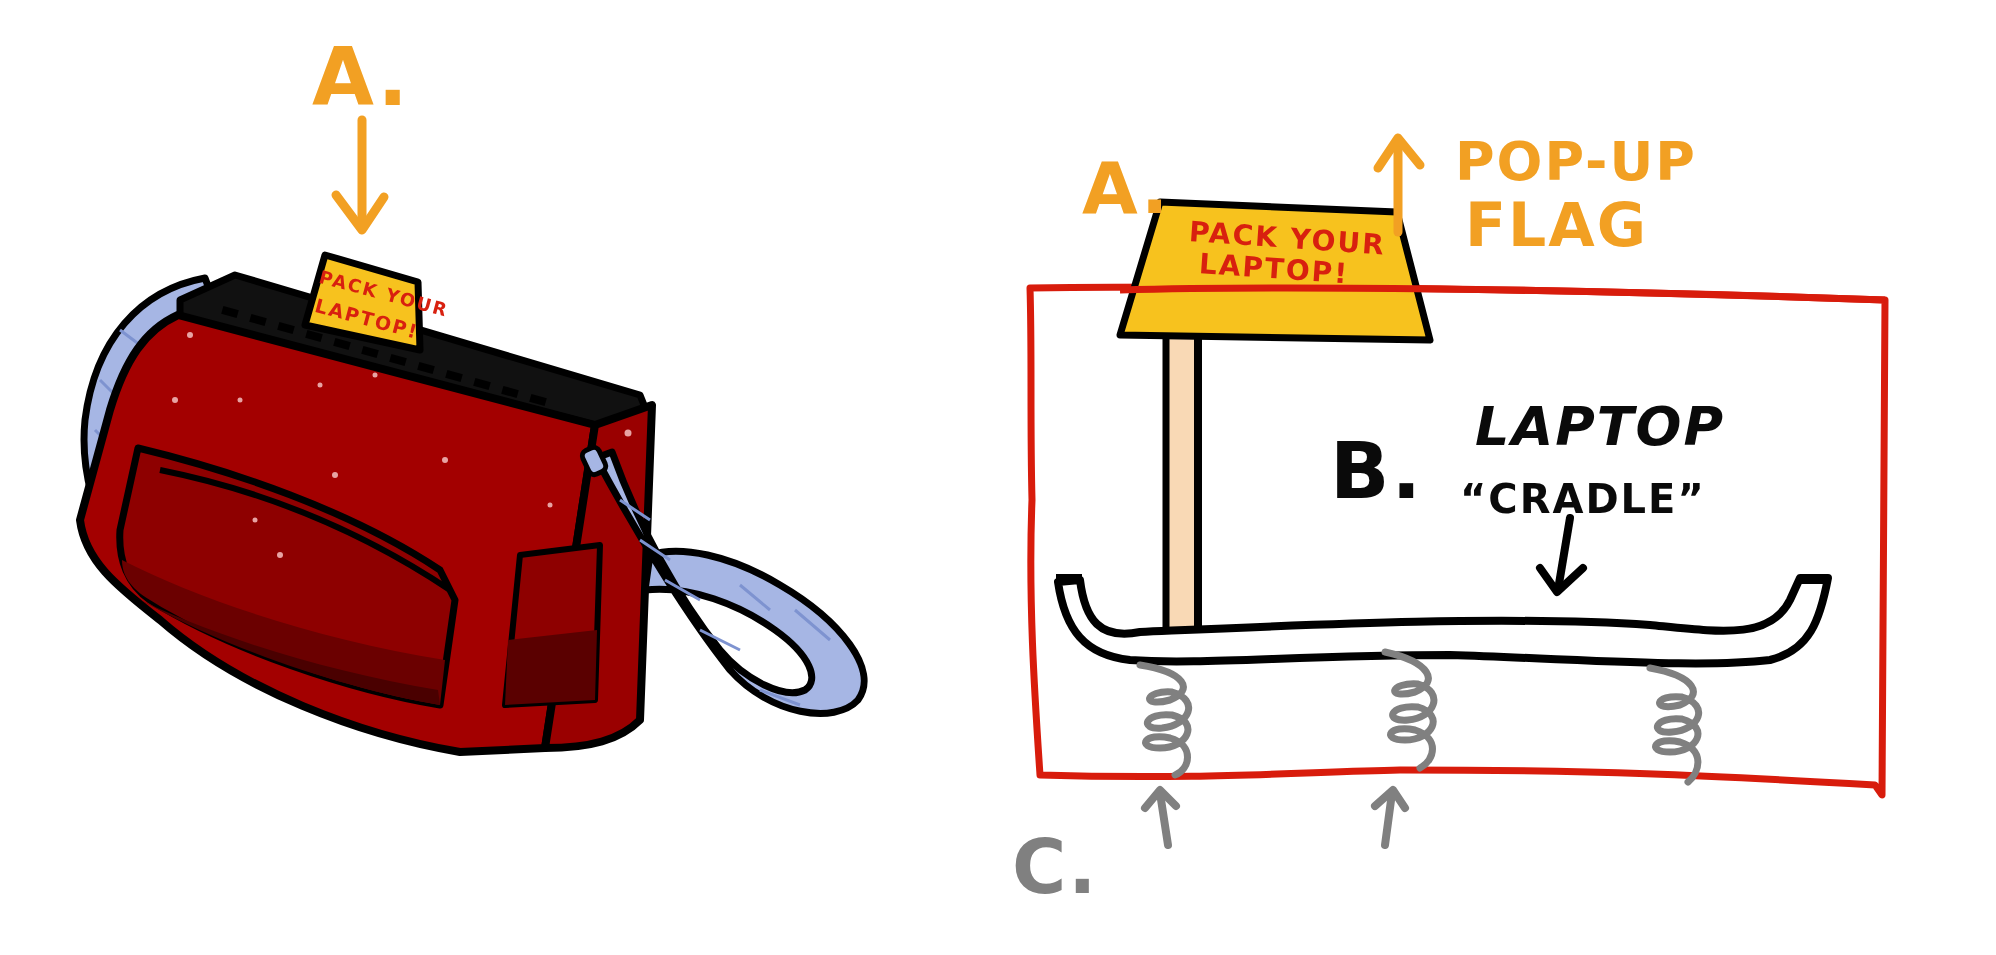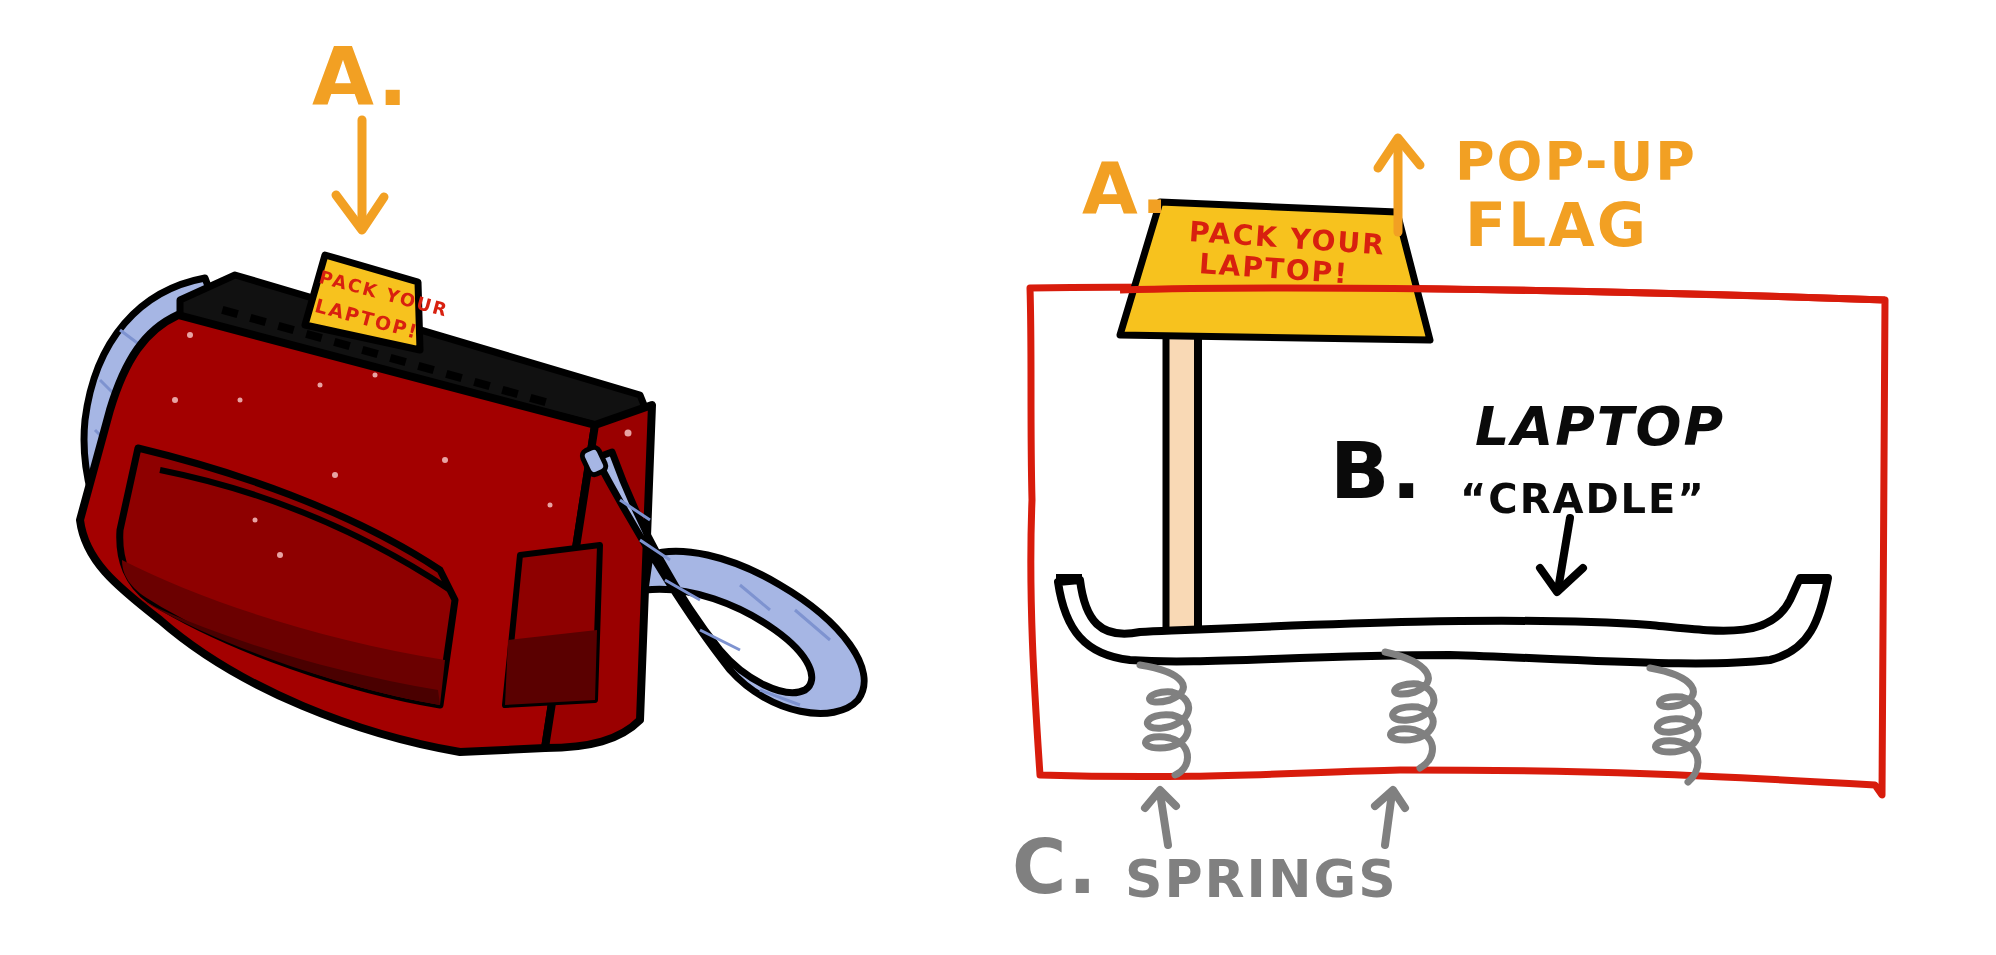--- a/index.html
+++ b/index.html
@@ -146,15 +146,14 @@
   <div class="lbl hand red-text" style="left:1200px; top:250px; font-size:28px; transform:rotate(4deg); transform-origin:left top;">LAPTOP!</div>
 
   <div class="lbl hand orange" style="left:1455px; top:135px; font-size:54px;">POP-UP</div>
   <div class="lbl hand orange" style="left:1465px; top:195px; font-size:60px;">FLAG</div>
 
   <div class="lbl hand black" style="left:1475px; top:400px; font-size:54px;font-style:italic;">LAPTOP</div>
   <div class="lbl hand black" style="left:1330px; top:432px; font-size:78px;">B.</div>
   <div class="lbl hand black" style="left:1460px; top:455px; font-size:40px;margin-top:24px;">“CRADLE”</div>
 
   <div class="lbl hand gray" style="left:1012px; top:830px; font-size:74px;">C.</div>
-  <div class="lbl hand gray" style="left:1125px; top:853px; font-size:52px;">SPRINGS</div>
 
 </div>
 
 </body></html>

